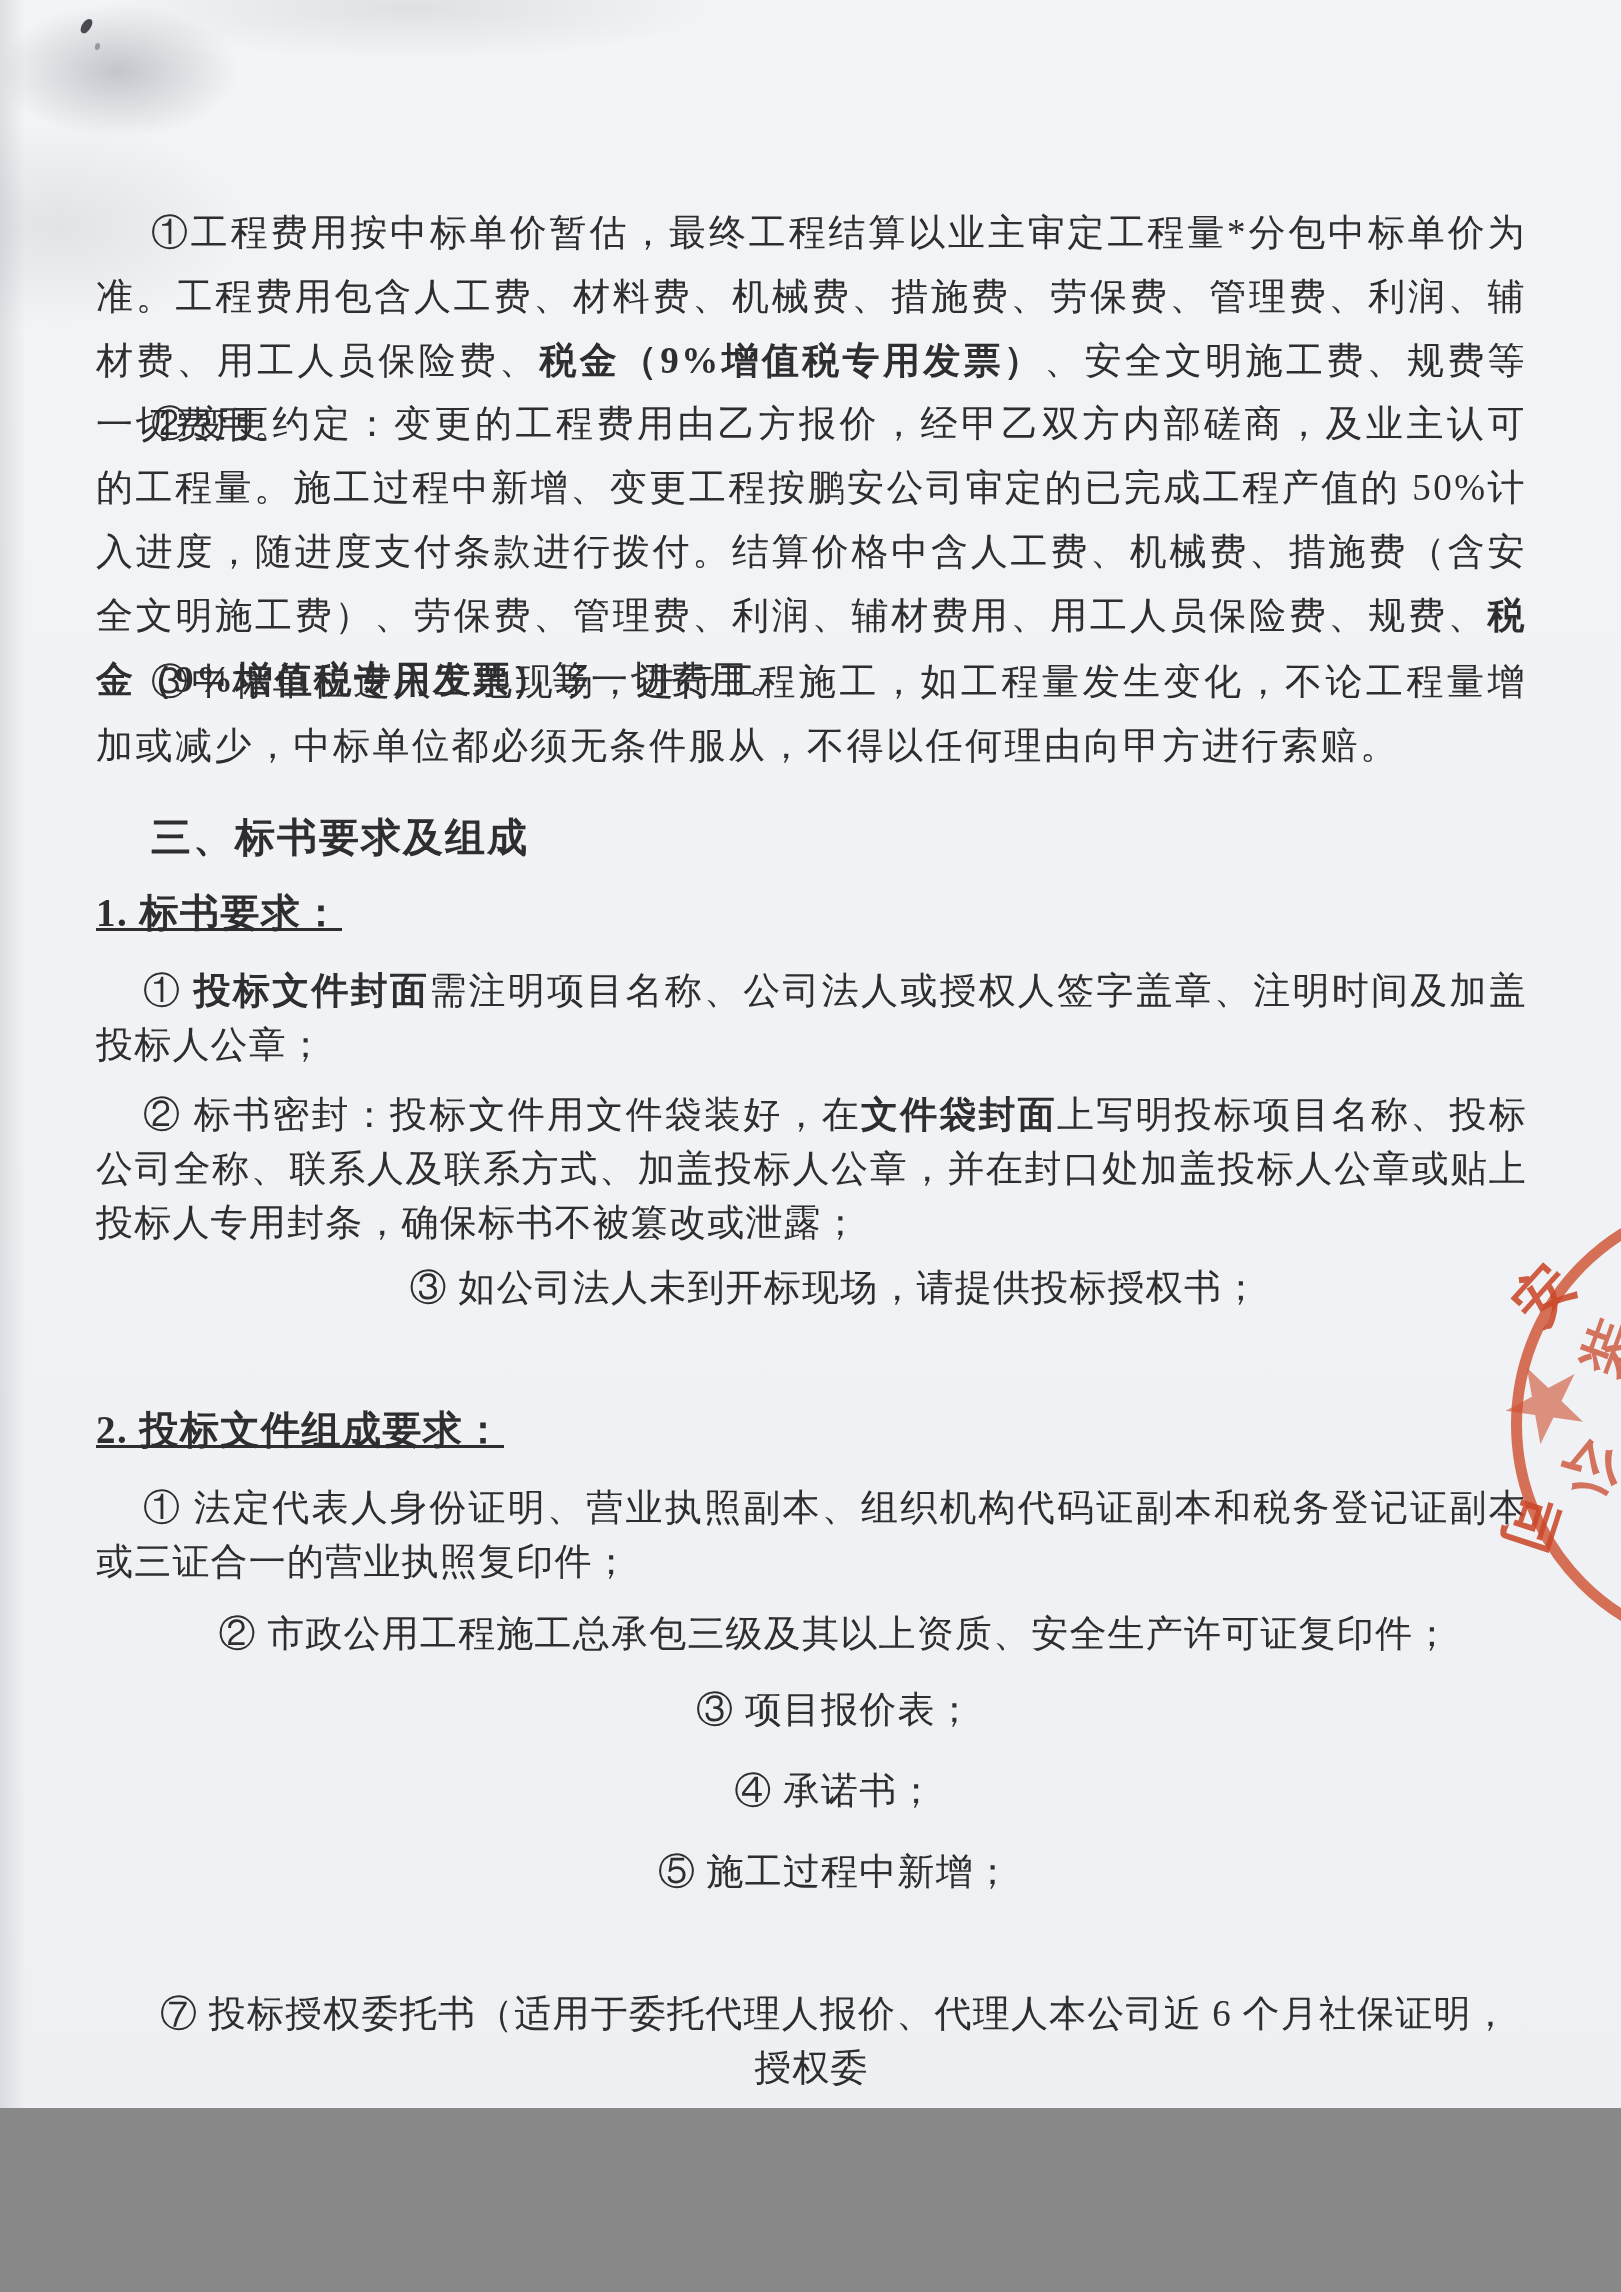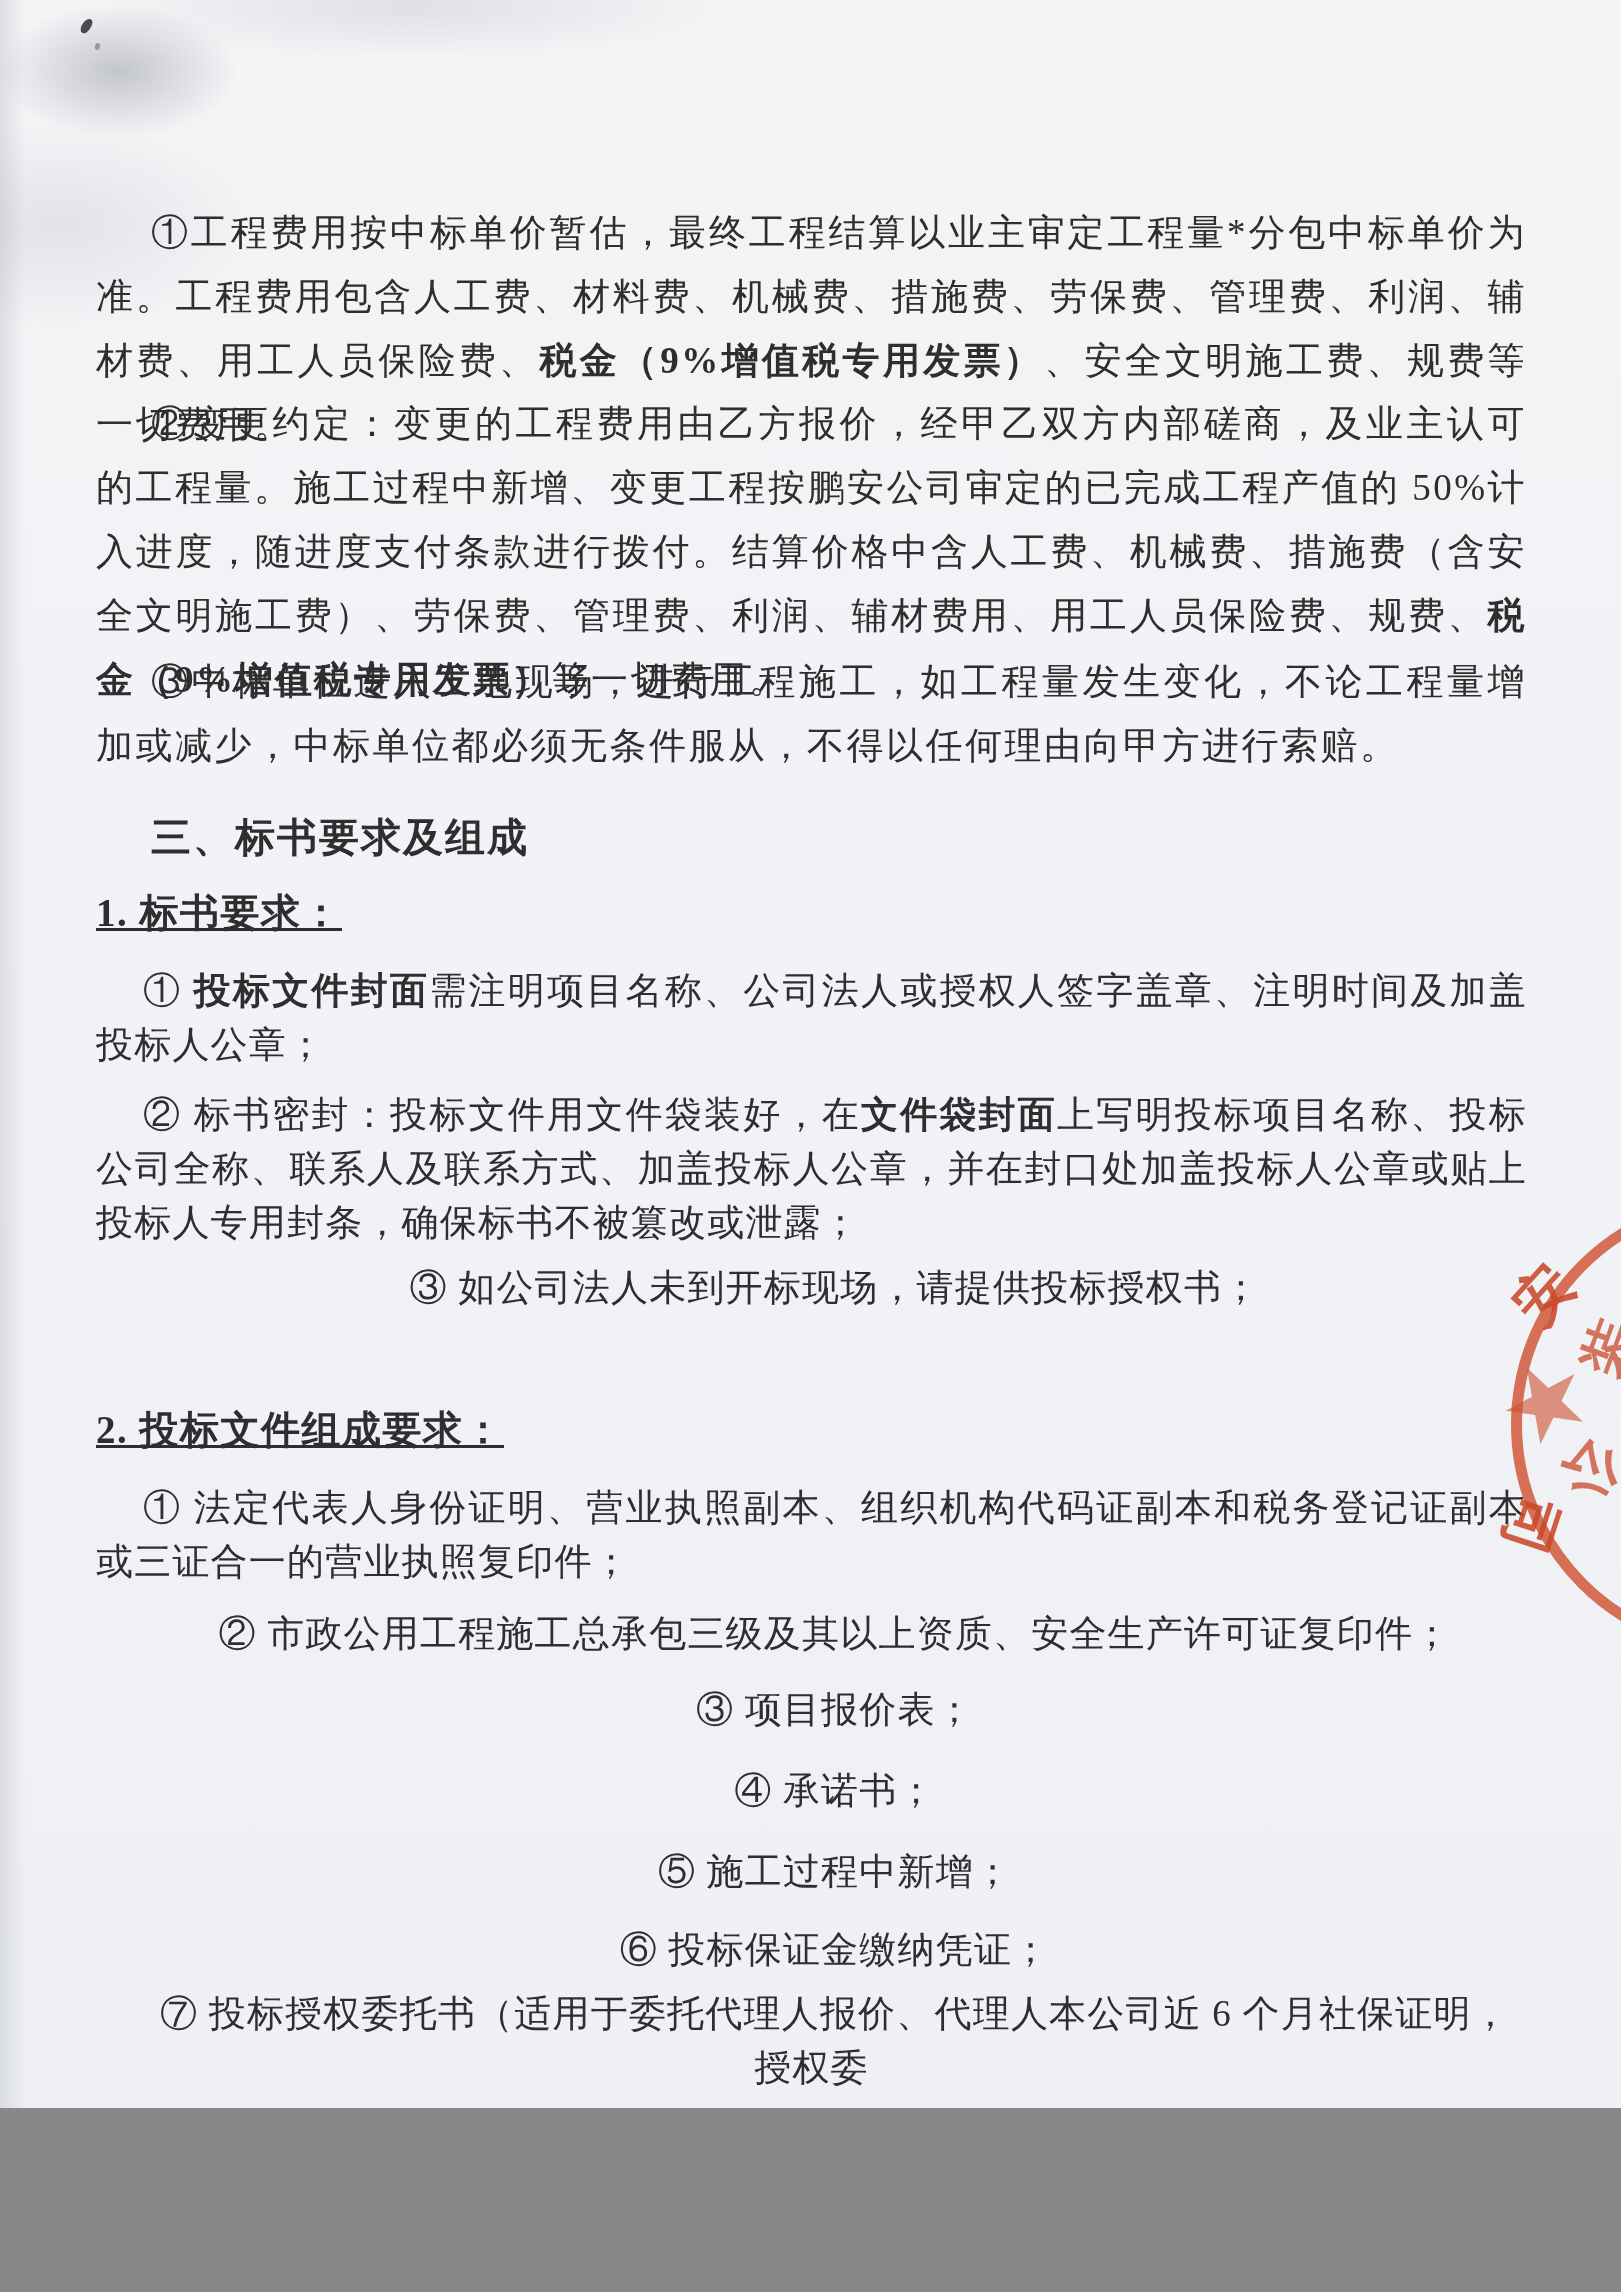--- a/index.html
+++ b/index.html
@@ -119,21 +119,20 @@
   <p class="blk item" style="top:1481px"><span>① 法定代表人身份证明、营业执照副本、组织机构代码证副本和税务登记证副本或三证合一的营业执照复印件；</span></p>
 
   <p class="blk item oneline" style="top:1607px"><span>② 市政公用工程施工总承包三级及其以上资质、安全生产许可证复印件；</span></p>
 
   <p class="blk item oneline" style="top:1683px"><span>③ 项目报价表；</span></p>
 
   <p class="blk item oneline" style="top:1764px"><span>④ 承诺书；</span></p>
 
   <p class="blk item oneline" style="top:1845px"><span>⑤ 施工过程中新增；</span></p>
 
-  <p class="blk item oneline" style="top:1923px"><span>⑥ 投标保证金缴纳凭证；</span></p>
 
   <p class="blk item oneline" style="top:1987px"><span>⑦ 投标授权委托书（适用于委托代理人报价、代理人本公司近 6 个月社保证明，授权委</span></p>
 
   <div class="stamp">
     <div class="stamp-ring"></div>
     <div class="stamp-star">★</div>
     <div class="stamp-char sc-top1">安</div>
     <div class="stamp-char sc-top2">装</div>
     <div class="stamp-char sc-bot1">公</div>
     <div class="stamp-char sc-bot2">司</div>

